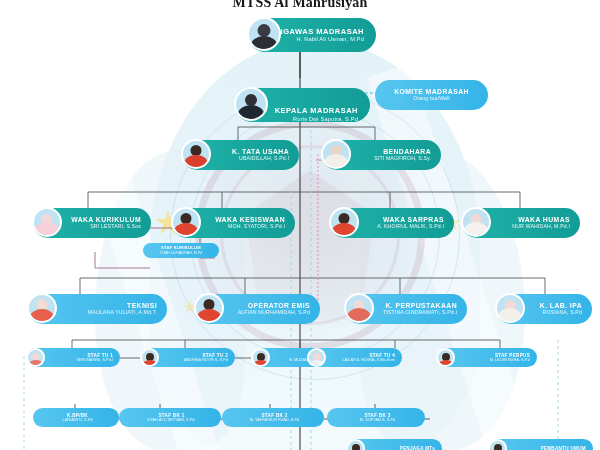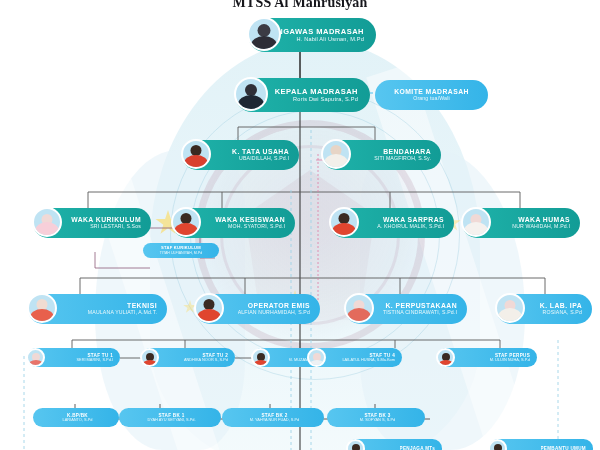--- a/index.html
+++ b/index.html
@@ -243,21 +243,21 @@
     <span class="ava">
       <span class="head" style="top:5px; width:13px; height:13px; background:#3b3b44;"></span>
       <span class="body" style="top:17px; width:26px; height:18px; background:#2d2d36;"></span>
     </span>
     <span class="txt">
       <span class="t1">PENGAWAS MADRASAH</span>
       <span class="t2">H. Nabil Ali Usman, M.Pd</span>
     </span>
   </div>
 
-  <div class="node teal grad sz-xl" style="left:235px; top:78px; width:135px;">
+  <div class="node teal grad sz-xl" style="left:235px; top:88px; width:135px;align-items:flex-end;">
     <span class="ava">
       <span class="head" style="top:5px; width:12px; height:12px; background:#2f2f38;"></span>
       <span class="body" style="top:16px; width:26px; height:19px; background:#1f2733;"></span>
     </span>
     <span class="txt">
       <span class="t1">KEPALA MADRASAH</span>
       <span class="t2">Roris Dwi Saputra, S.Pd</span>
     </span>
   </div>
 

